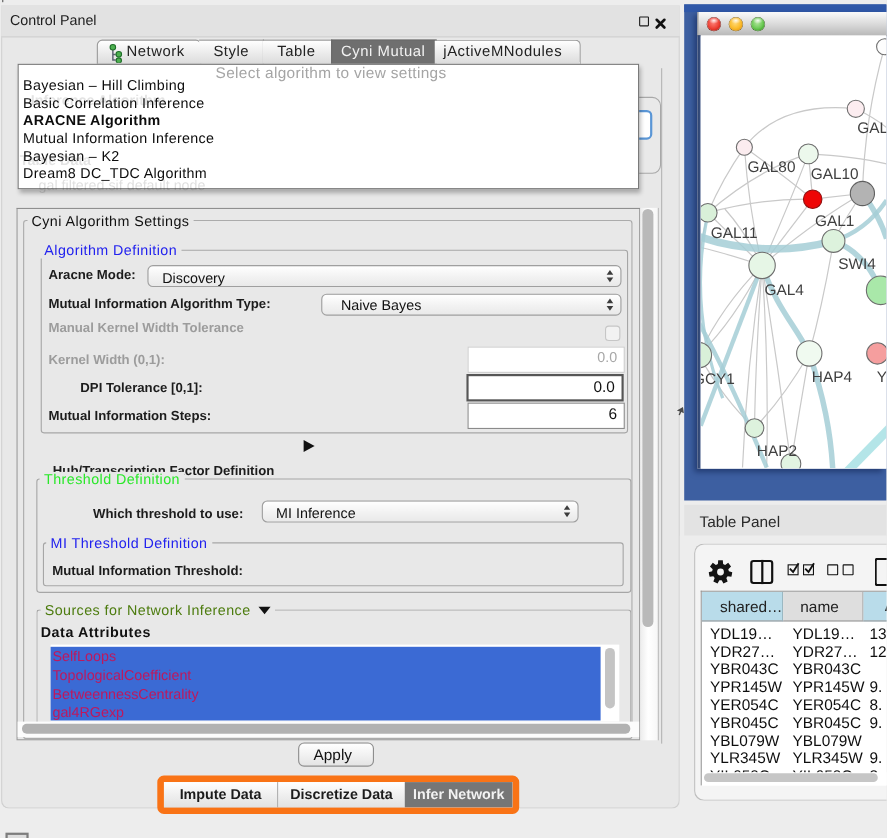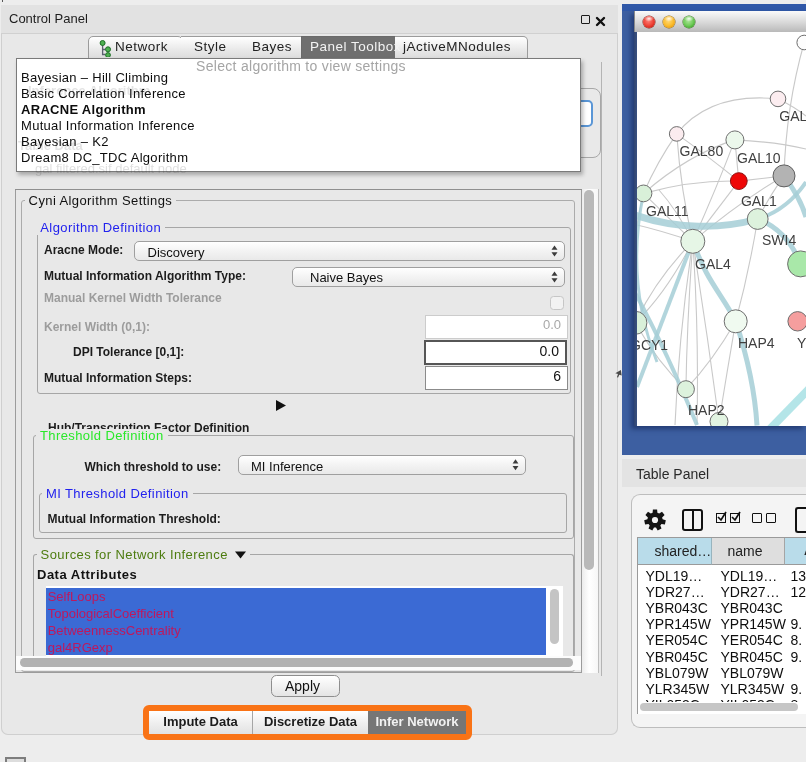--- a/index.html
+++ b/index.html
@@ -33,24 +33,24 @@
     <svg class="abs" style="left:11px;top:3.5px" width="14" height="17" viewBox="0 0 14 17">
         <path d="M3.6 5 L3.6 14.5 L6.2 14.5 M3.6 9.5 L6.2 9.5" stroke="#5b6070" stroke-width="1.3" fill="none"></path>
         <circle cx="3.6" cy="3" r="2.5" fill="#4db050" stroke="#1e6e28" stroke-width="1"></circle>
         <circle cx="9" cy="9.3" r="2.5" fill="#4db050" stroke="#1e6e28" stroke-width="1"></circle>
         <circle cx="9" cy="15" r="2.4" fill="#4db050" stroke="#1e6e28" stroke-width="1"></circle>
       </svg>
     <div class="abs" style="left:27px;top:3px;">Network</div>
     <div class="abs" style="left:93px;top:0;width:58px;height:21px;border:1px solid #9b9b9b;border-left:none;background:linear-gradient(#ffffff,#e9e9e9 60%,#dcdcdc);"></div>
     <div class="abs" style="left:106px;top:3px;">Style</div>
     <div class="abs" style="left:151px;top:0;width:62px;height:21px;border:1px solid #9b9b9b;border-left:none;background:linear-gradient(#ffffff,#e9e9e9 60%,#dcdcdc);"></div>
-    <div class="abs" style="left:164px;top:3px;">Bayes</div>
+    <div class="abs" style="left:164px;top:3px;">Table</div>
     <div class="abs" style="left:213px;top:0;width:94px;height:21px;border:1px solid #6a6a6a;background:#6f6f6f;"></div>
     <div class="abs" style="left:307px;top:0;width:132px;height:21px;border:1px solid #9b9b9b;border-left:none;border-radius:0 5px 0 0;background:linear-gradient(#ffffff,#e9e9e9 60%,#dcdcdc);"></div>
-    <div class="abs" style="left:222px;top:3px;color:#f3f3f3;z-index:3;">Panel Toolbox</div>
+    <div class="abs" style="left:222px;top:3px;color:#f3f3f3;z-index:3;">Cyni Mutual</div>
     <div class="abs" style="left:315px;top:3px;">jActiveMNodules</div>
   </div>
 
   <div class="abs" style="left:14px;top:184px;width:565px;height:482px;border:1px solid #9c9c9c;background:#e8e8e8;"></div>
   <div class="abs" style="left:14px;top:55px;width:567px;height:129px;border-bottom:1px solid #8f8f8f;background:#e8e8e8;"></div>
     <div class="abs" style="left:558px;top:83px;width:40px;height:68px;border:1px solid #a8a8a8;border-radius:8px;background:#e9e9e9;"></div>
     <div class="abs" style="left:575px;top:95px;width:13px;height:23px;border:2.5px solid #5a96d6;border-radius:5px;background:#fff;"></div>
     <div class="abs" style="left:600px;top:57px;width:1px;height:614px;background:#b4b4b4;"></div>
 
   <div class="abs" style="left:581px;top:184px;width:16px;height:484px;background:linear-gradient(to right,#ececec,#ffffff 45%,#f6f6f6);border-right:1px solid #bdbdbd;"></div>

